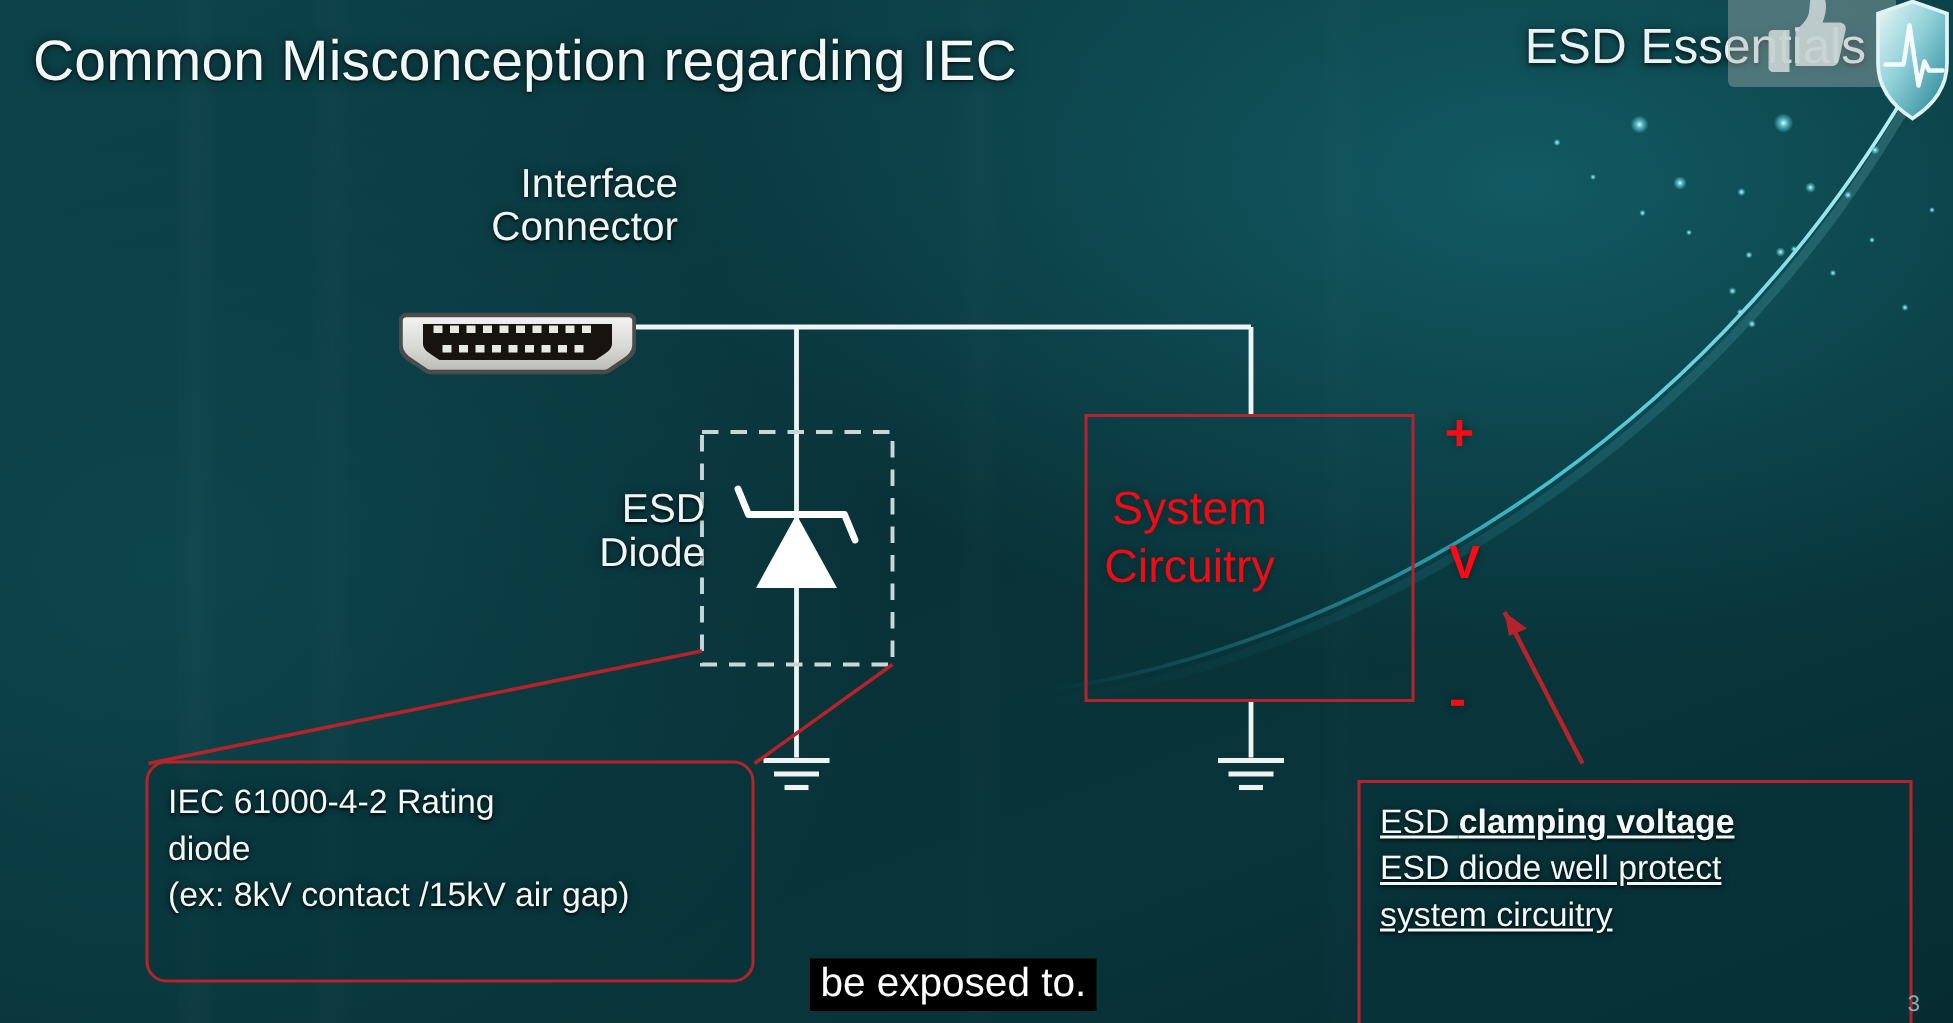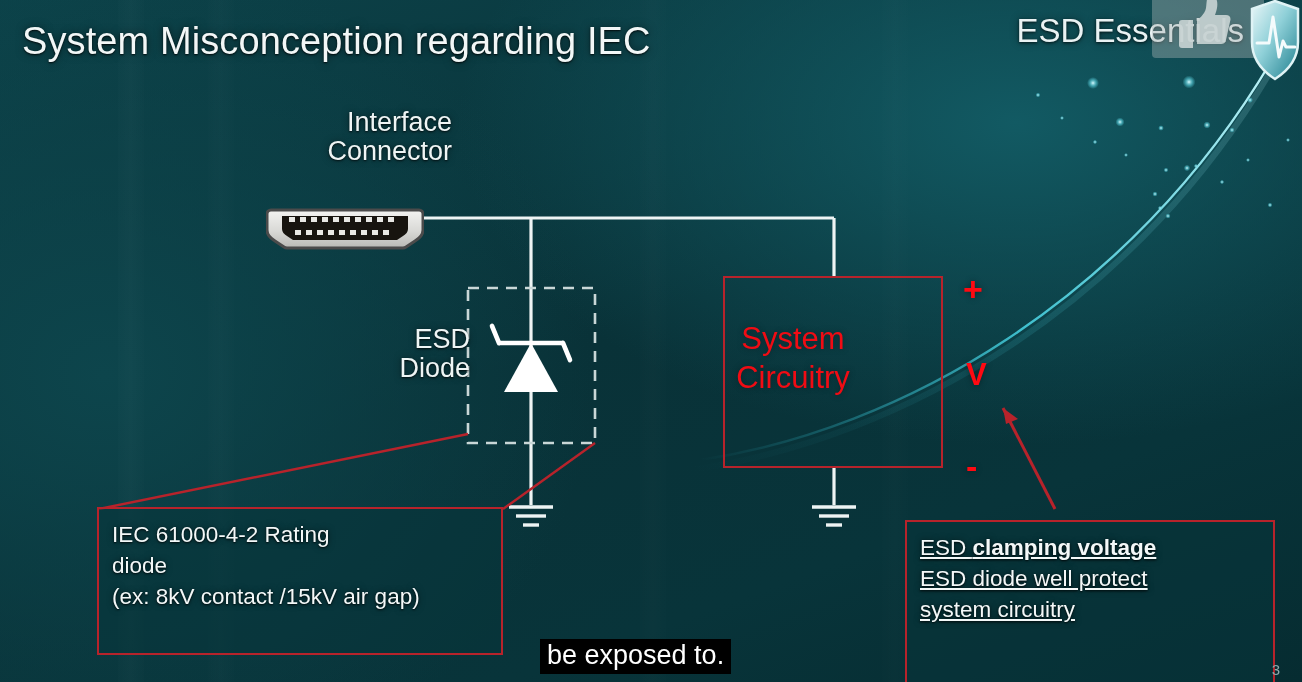--- a/index.html
+++ b/index.html
@@ -69,21 +69,21 @@
   #minus-sign{left:966px;top:447px;font-size:34px;}
 
   
   .callout{
     position:absolute;border:2px solid #b7232b;box-sizing:border-box;
     color:#f3f8f8;font-size:22.5px;line-height:1.38;
     background:rgba(8,52,58,.55);
     text-shadow:0 0 6px rgba(0,0,0,.55),0 1px 2px rgba(0,0,0,.75);
     padding:10px 13px;
   }
-  #callout-left{left:97px;top:507px;width:406px;height:148px;}
+  #callout-left{left:97px;top:507px;width:406px;height:148px;border-radius:14px;}
   #callout-right{left:905px;top:520px;width:370px;height:180px;text-decoration:underline;}
   .callout b{font-weight:bold;}
 
   
   .caption{
     position:absolute;left:540px;top:639px;
     background:#000;color:#fff;font-size:27px;padding:1px 7px 3px 7px;
     white-space:nowrap;
   }
   
@@ -132,21 +132,21 @@
       <circle cx="1126" cy="155" r="2" fill="url(#dotg)"></circle>
       <circle cx="1222" cy="182" r="2.2" fill="url(#dotg)"></circle>
       <circle cx="1248" cy="160" r="2" fill="url(#dotg)"></circle>
       <circle cx="1038" cy="95" r="2.4" fill="url(#dotg)"></circle>
       <circle cx="1062" cy="118" r="2" fill="url(#dotg)"></circle>
       <circle cx="1270" cy="205" r="2.4" fill="url(#dotg)"></circle>
       <circle cx="1288" cy="140" r="2" fill="url(#dotg)"></circle>
     </g>
   </svg>
 
-  <div class="title">System Misconception regarding IEC</div>
+  <div class="title">Common Misconception regarding IEC</div>
 
   <div class="brand">ESD Essentials</div>
 
   <div class="thumb-overlay">
     <svg width="64" height="64" viewBox="0 0 64 64">
       <path d="M14 30 h11 v28 H14 a3 3 0 0 1 -3 -3 V33 a3 3 0 0 1 3 -3 z" fill="#c9d4d4" opacity=".9"></path>
       <path d="M29 30 c0 0 8 -5 9 -12 c1 -7 0 -12 5 -12 c6 0 7 6 6 12 c-.6 3.6 -2 7 -2 7 h11
                c3 0 5 2 4.4 5 l-4.4 20 c-.7 3 -2.6 4 -5 4 H29 z" fill="#c9d4d4" opacity=".9"></path>
     </svg>
   </div>

